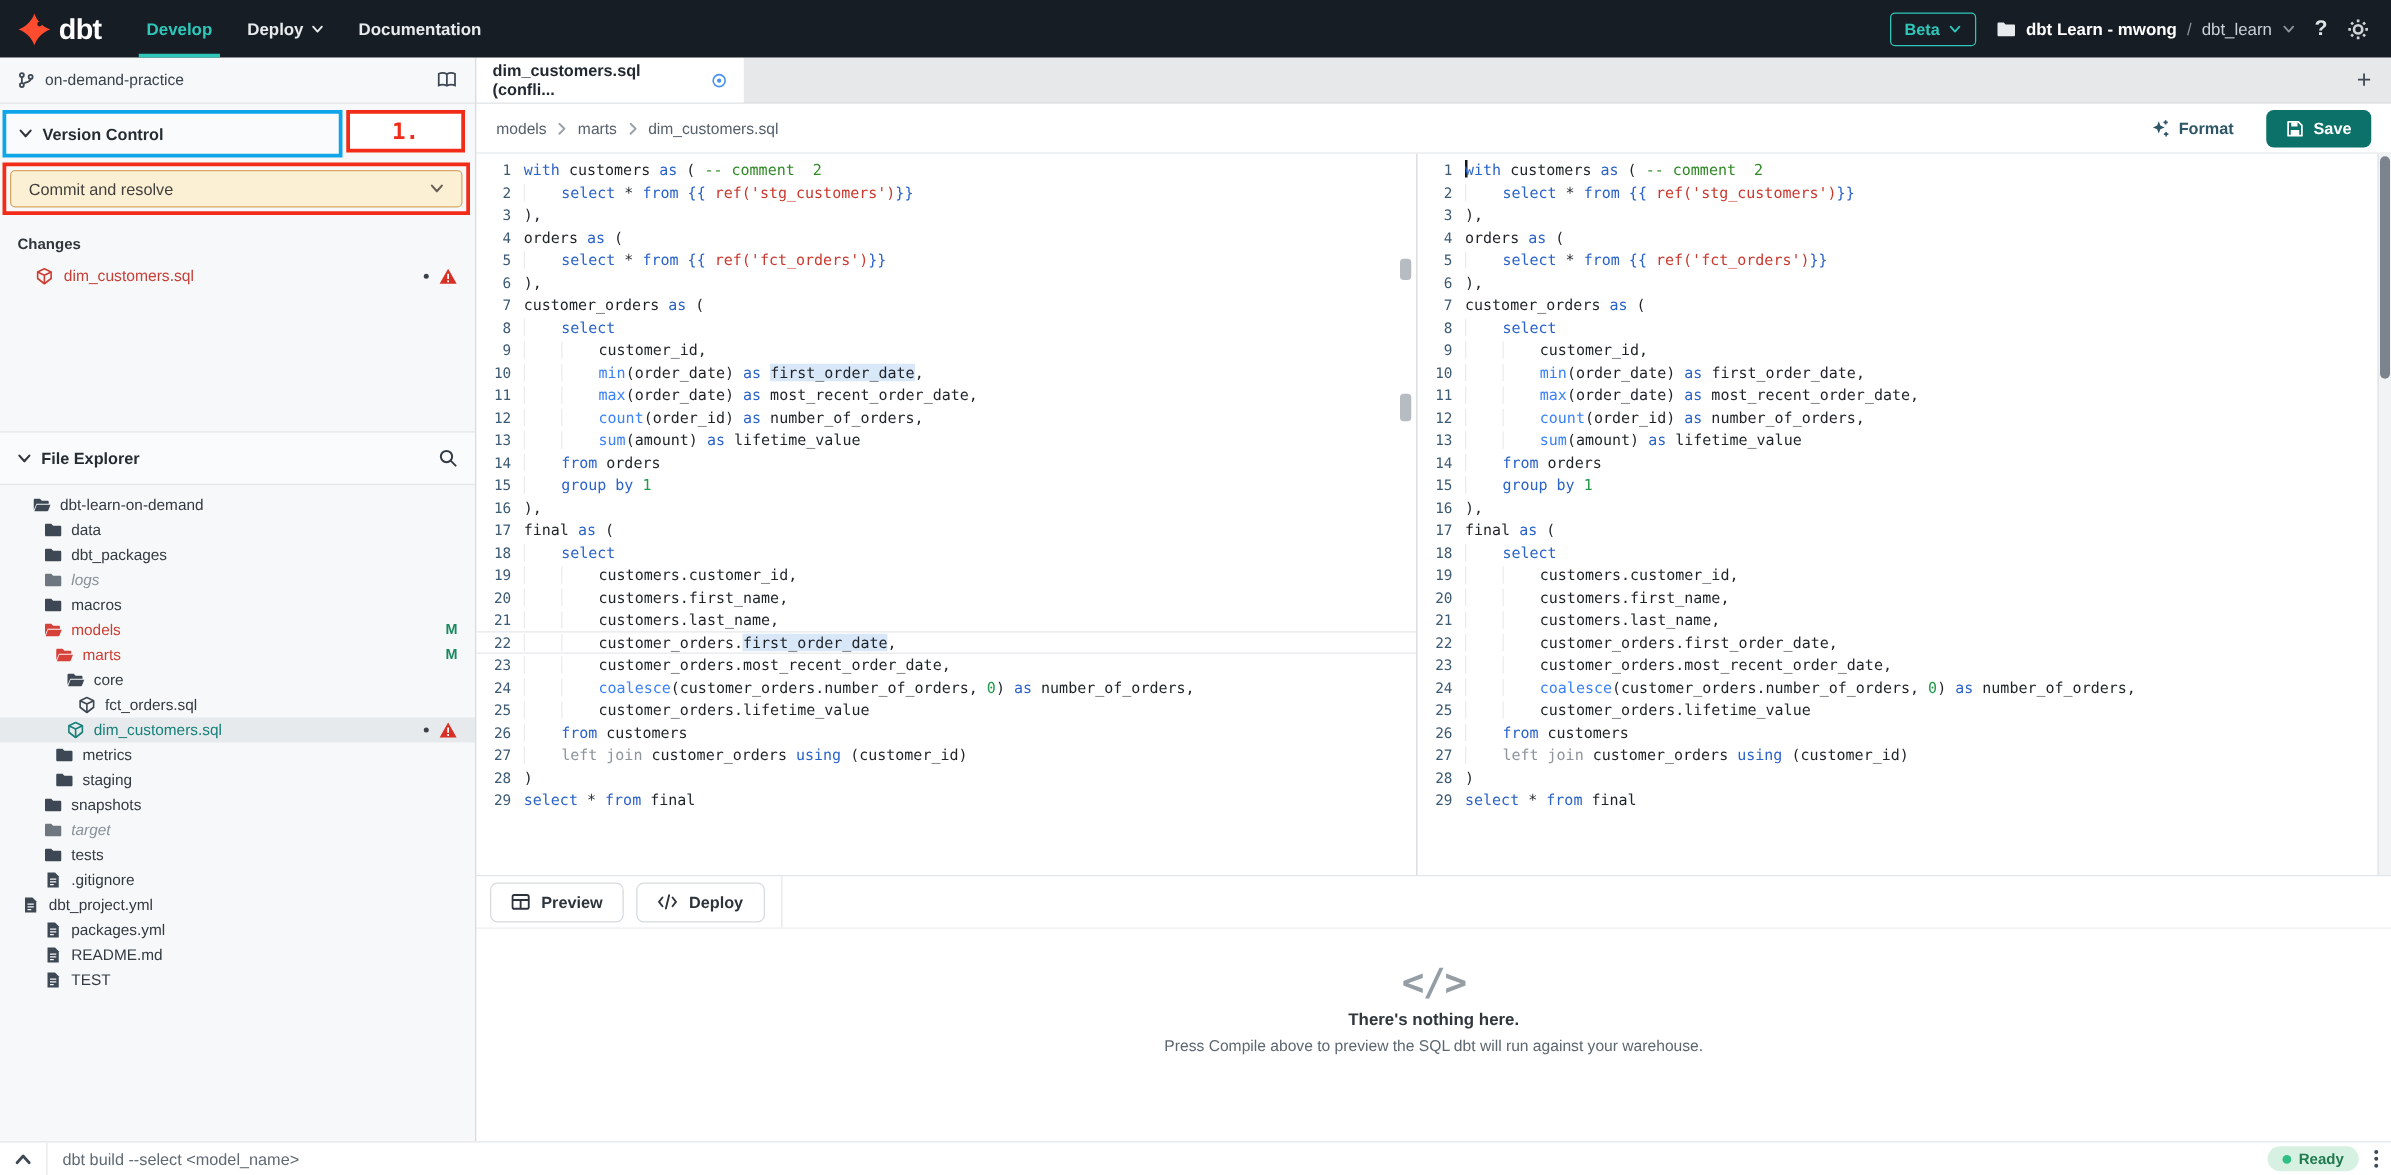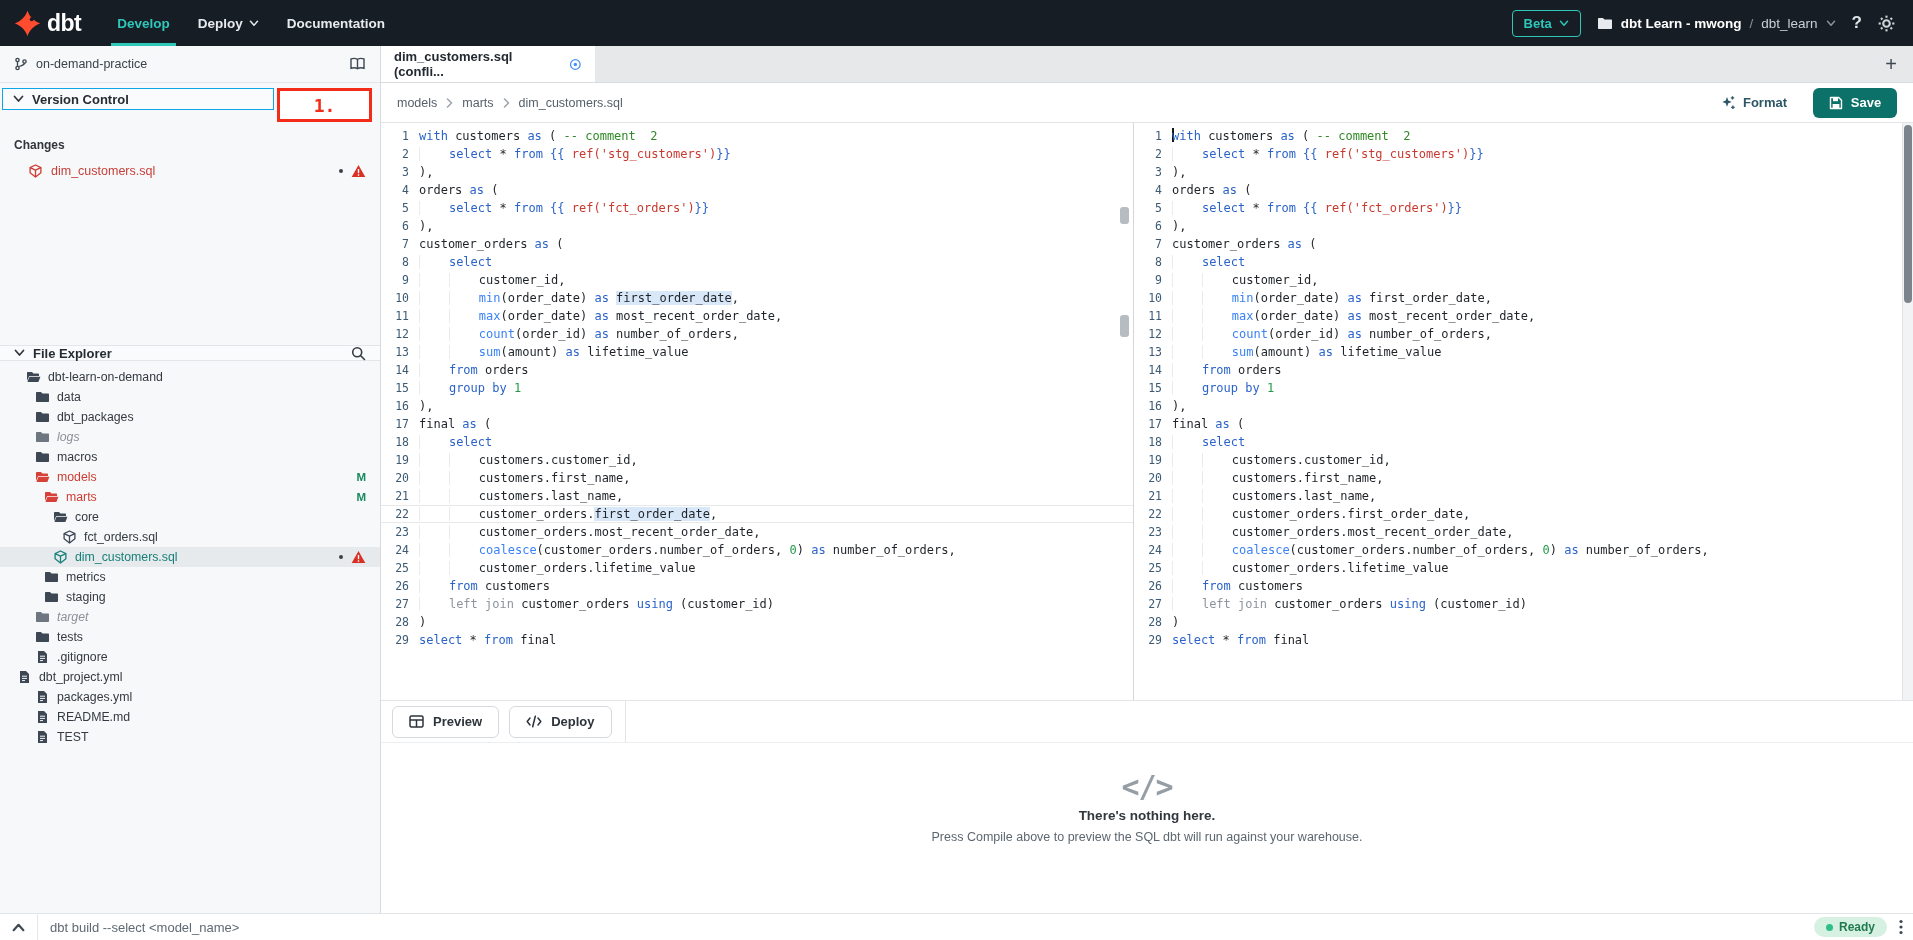--- a/index.html
+++ b/index.html
@@ -23,36 +23,36 @@
   .acct .proj { color:#c9d0d6; font-weight:400; }
   .help-glyph { color:#dfe4e8; font-size:17px; font-weight:bold; }
 
   
   .sidebar { position:absolute; top:46px; left:0; width:381px; bottom:27px; background:#f7f8f9; border-right:1px solid #d9dcdf; z-index:10; }
   .branch-row { height:37px; border-bottom:1px solid #e3e6e9; display:flex; align-items:center; padding:0 14px; }
   .branch-label { font-size:12.5px; color:#3a424c; margin-left:8px; }
   .branch-row .book { margin-left:auto; color:#3d4854; }
 
   .vc-row { position:relative; height:34px; margin-top:5px; }
-  .vc-box { position:absolute; left:2px; top:0; width:272px; height:22px; border:1px solid #0ea5e9; background:#fafbfc; display:flex; align-items:center; padding:0 10px; gap:8px; }
+  .vc-box { position:absolute; left:2px; top:0; width:272px; height:38px; border:3px solid #0ea5e9; background:#fafbfc; display:flex; align-items:center; padding:0 10px; gap:8px; }
   .vc-title { font-size:13px; font-weight:700; color:#262c33; }
   .one-box { position:absolute; left:277px; top:0; width:95px; height:34px; border:3px solid #f22c18; background:#fff; display:flex; align-items:center; justify-content:center; color:#f22c18; font-family:"DejaVu Sans Mono", monospace; font-weight:bold; font-size:18px; }
 
   .commit-wrap { margin:8px 4px 0 2px; border:3px solid #f22c18; padding:3px; }
   .commit-btn { height:30px; background:#fbf0d4; border:1px solid #d8a866; border-radius:4px; display:flex; align-items:center; padding:0 14px; font-size:13px; color:#413f3d; cursor:pointer; }
   .commit-btn .chev { margin-left:auto; color:#6b6257; }
 
   .changes-title { margin:16px 0 0 14px; font-weight:700; font-size:12px; color:#30363c; }
   .chg-row { margin-top:8px; height:22px; display:flex; align-items:center; padding-left:28px; position:relative; cursor:pointer; }
   .chg-row .lbl { font-size:12.5px; color:#c6403a; margin-left:8px; }
   .row-marks { position:absolute; right:14px; display:flex; align-items:center; gap:8px; }
   .dot-mark { width:4px; height:4px; border-radius:50%; background:#3a4149; }
 
   .file-explorer { position:absolute; top:299px; left:0; right:0; bottom:0; }
-  .fe-header { height:16px; border-top:1px solid #e3e6e9; border-bottom:1px solid #e3e6e9; background:#fafbfc; display:flex; align-items:center; padding:0 14px; gap:8px; }
+  .fe-header { height:43px; border-top:1px solid #e3e6e9; border-bottom:1px solid #e3e6e9; background:#fafbfc; display:flex; align-items:center; padding:0 14px; gap:8px; }
   .fe-title { font-size:13px; font-weight:700; color:#262c33; }
   .fe-header .search { margin-left:auto; color:#343c45; }
   .tree { padding-top:6px; }
   .tree-row { height:20px; display:flex; align-items:center; position:relative; cursor:pointer; font-size:12.3px; color:#333a41; }
   .tree-row.selected { background:#e7eaec; }
   .tree-row.selected .t-lbl { color:#17807a; }
   .tree-row.modified .t-lbl { color:#cd3d33; }
   .tree-row.muted .t-lbl { color:#8a9199; font-style:italic; }
   .t-ico { margin-right:7px; flex:none; color:#3d4854; }
   .tree-row.modified .t-ico { color:#d6423a; }
@@ -208,20 +208,30 @@
   <div class="vc-row">
     <div class="vc-box">
       <svg width="11" height="8" viewBox="0 0 10 8">
           <polyline points="1,1.5 5,6 9,1.5" fill="none" stroke="#30363c" stroke-width="1.7" stroke-linecap="round" stroke-linejoin="round"></polyline>
         </svg>
       <span class="vc-title">Version Control</span>
     </div>
     <div class="one-box">1.</div>
   </div>
 
+  <div class="commit-wrap">
+    <div class="commit-btn">
+      <span>Commit and resolve</span>
+      <span class="chev">
+        <svg width="11" height="8" viewBox="0 0 10 8">
+            <polyline points="1,1.5 5,6 9,1.5" fill="none" stroke="#6b6257" stroke-width="1.7" stroke-linecap="round" stroke-linejoin="round"></polyline>
+          </svg>
+      </span>
+    </div>
+  </div>
 
   <div class="changes-title">Changes</div>
   <div id="changes-list">
       <div class="chg-row">
         <svg width="15" height="14" viewBox="0 0 15 14" style="color: rgb(205, 61, 51);">
           <g fill="none" stroke="currentColor" stroke-width="1.3" stroke-linejoin="round">
             <path d="M7.5 1l5.4 2.6v5.2L7.5 13 2.1 8.8V3.6z"></path>
             <path d="M2.1 3.6l5.4 2.6 5.4-2.6M7.5 6.2V13"></path>
           </g>
         </svg>
@@ -335,20 +345,26 @@
           <svg width="15" height="14" viewBox="0 0 15 14" class="t-ico">
             <path fill="currentColor" d="M1 3c0-.6.4-1 1-1h4l1.5 1.5H13c.6 0 1 .4 1 1V11c0 .6-.4 1-1 1H2c-.6 0-1-.4-1-1z"></path>
           </svg>
           <span class="t-lbl">metrics</span>
         </div>
         <div class="tree-row" style="padding-left: 44px;">
           <svg width="15" height="14" viewBox="0 0 15 14" class="t-ico">
             <path fill="currentColor" d="M1 3c0-.6.4-1 1-1h4l1.5 1.5H13c.6 0 1 .4 1 1V11c0 .6-.4 1-1 1H2c-.6 0-1-.4-1-1z"></path>
           </svg>
           <span class="t-lbl">staging</span>
+        </div>
+        <div class="tree-row" style="padding-left: 35px;">
+          <svg width="15" height="14" viewBox="0 0 15 14" class="t-ico">
+            <path fill="currentColor" d="M1 3c0-.6.4-1 1-1h4l1.5 1.5H13c.6 0 1 .4 1 1V11c0 .6-.4 1-1 1H2c-.6 0-1-.4-1-1z"></path>
+          </svg>
+          <span class="t-lbl">snapshots</span>
         </div>
         <div class="tree-row muted" style="padding-left: 35px;">
           <svg width="15" height="14" viewBox="0 0 15 14" class="t-ico">
             <path fill="currentColor" d="M1 3c0-.6.4-1 1-1h4l1.5 1.5H13c.6 0 1 .4 1 1V11c0 .6-.4 1-1 1H2c-.6 0-1-.4-1-1z"></path>
           </svg>
           <span class="t-lbl">target</span>
         </div>
         <div class="tree-row" style="padding-left: 35px;">
           <svg width="15" height="14" viewBox="0 0 15 14" class="t-ico">
             <path fill="currentColor" d="M1 3c0-.6.4-1 1-1h4l1.5 1.5H13c.6 0 1 .4 1 1V11c0 .6-.4 1-1 1H2c-.6 0-1-.4-1-1z"></path>

